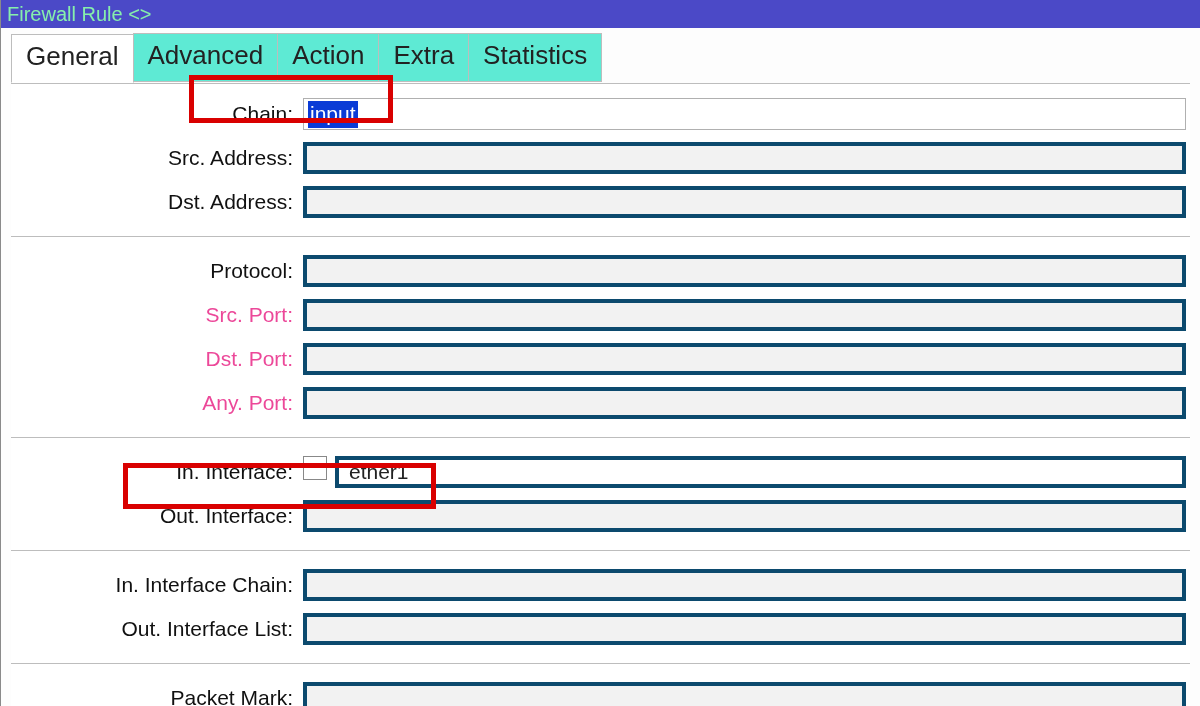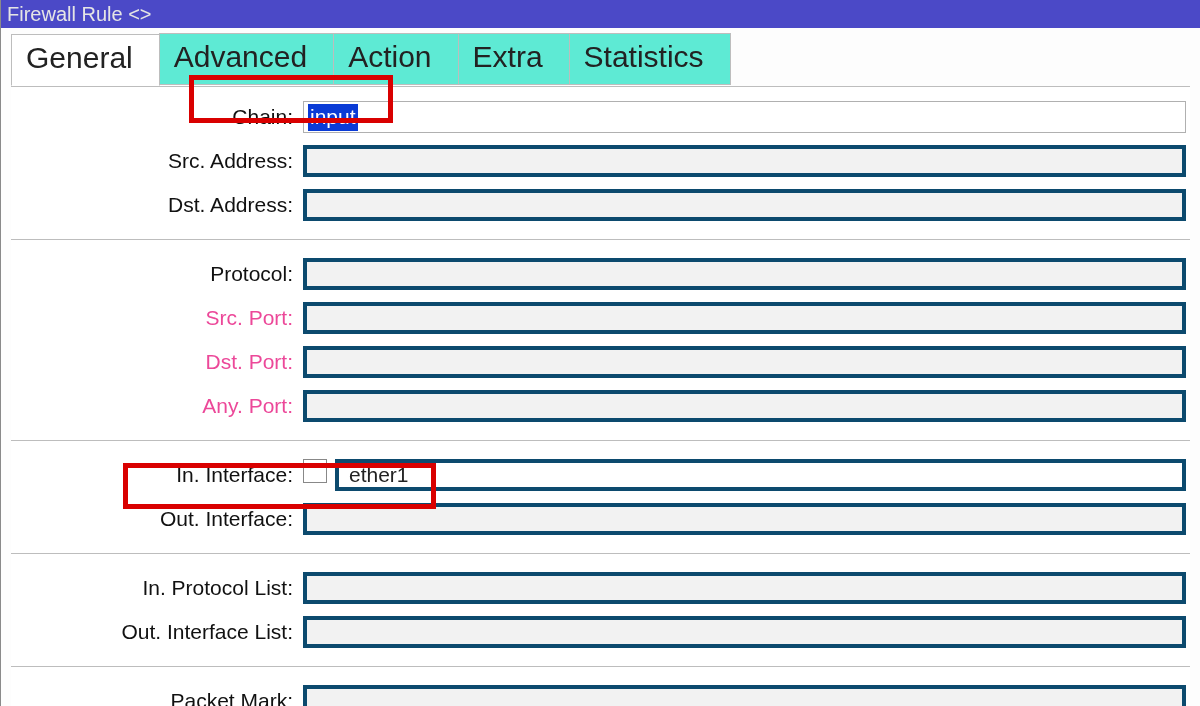--- a/index.html
+++ b/index.html
@@ -16,38 +16,38 @@
     border-top: none;
     border-right: none;
     border-bottom: none;
     background: #fdfdfd;
     position: relative;
     overflow: hidden;
   }
   .titlebar {
     height: 28px;
     background: #4b49c7;
-    color: #e5e5e5;
+    color: #86efac;
     font-size: 20px;
     line-height: 28px;
     padding-left: 6px;
     display: flex;
     align-items: flex-start;
   }
   .tabs {
     display: flex;
     align-items: flex-end;
     padding-left: 10px;
     padding-top: 5px;
     background: #fdfdfd;
     border-bottom: 1px solid transparent;
   }
   .tab {
-    font-size: 30px;
-    padding: 6px 26px 10px 14px;
+    font-size: 26px;
+    padding: 6px 14px 10px 14px;
     color: #222;
     position: relative;
     cursor: default;
   }
   .tab.inactive {
     background: #5eead4;
     border: 1px solid #bdbdbd;
     border-bottom: 1px solid #bdbdbd;
     margin-left: -1px;
   }
@@ -274,21 +274,21 @@
               <span></span>
             </div>
         </div>
       </div>
     </div>
 
     <hr class="sep">
 
     <div class="block">
       <div class="row">
-        <label>In. Protocol List:</label>
+        <label>In. Interface Chain:</label>
         <div class="field-outer">
           <div class="field">
               <span></span>
             </div>
         </div>
       </div>
 
       <div class="row">
         <label>Out. Interface List:</label>
         <div class="field-outer">

